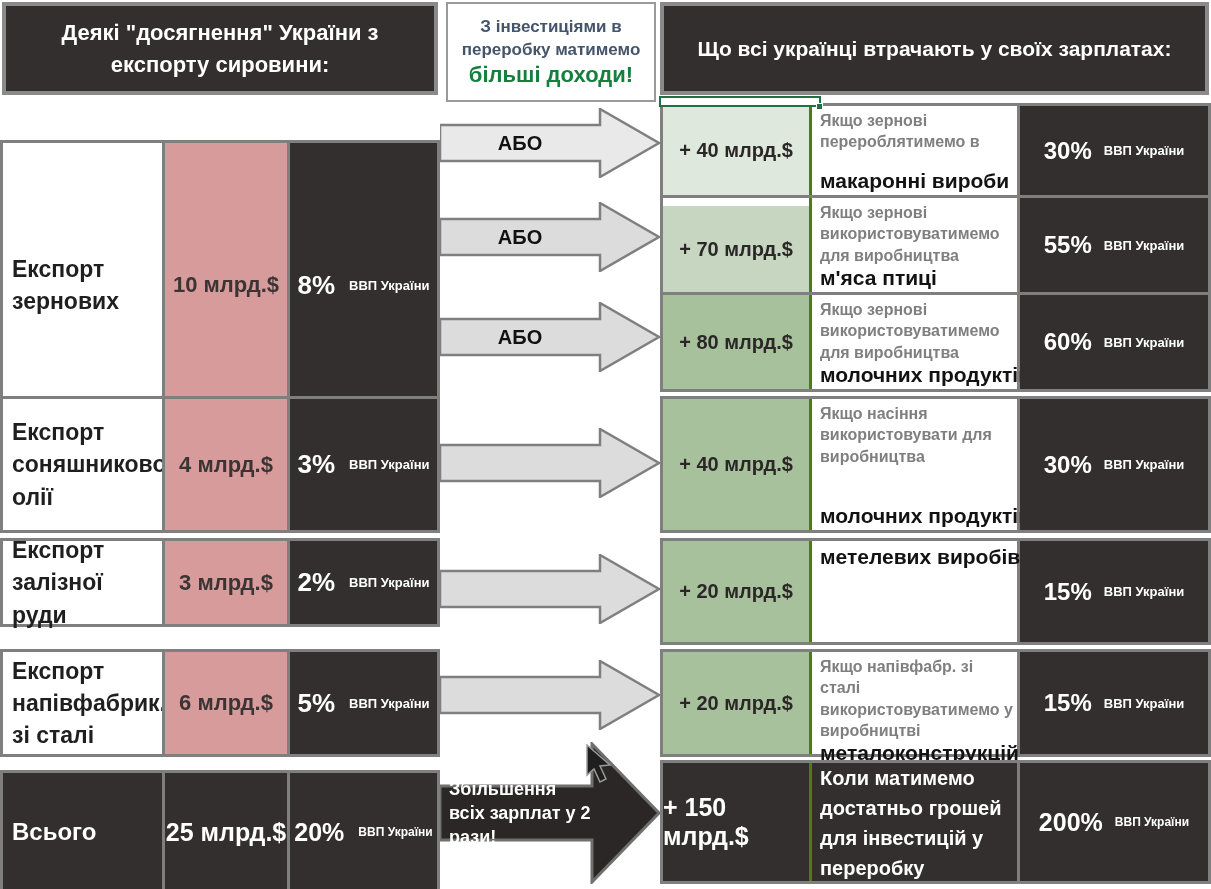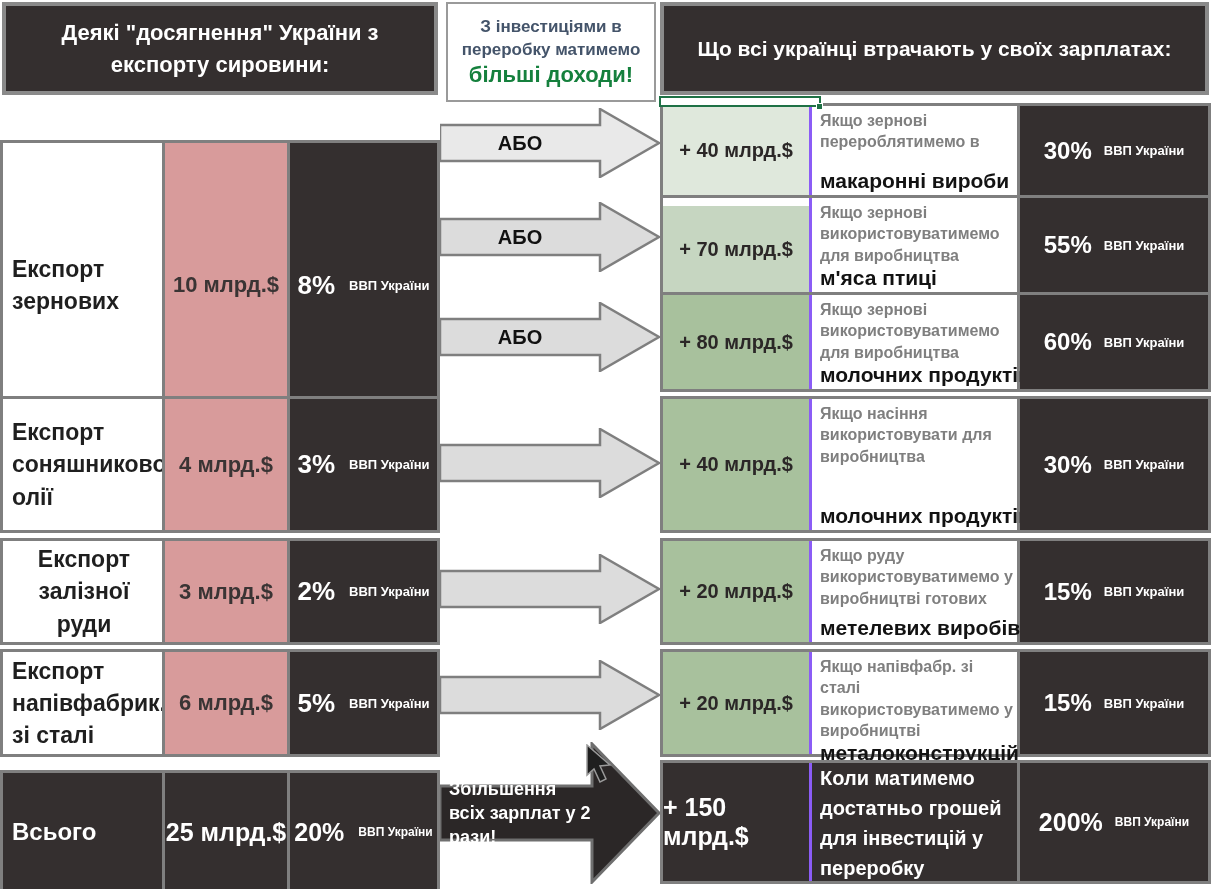--- a/index.html
+++ b/index.html
@@ -14,21 +14,21 @@
   .mid-box { position:absolute; left:446px; top:2px; width:210px; height:100px; background:#fff;
              border:2px solid #9a9a9a; display:flex; flex-direction:column; align-items:center;
              justify-content:center; text-align:center; }
   .mid-line { font-size:17px; color:#44546a; line-height:1.35; }
   .mid-line3 { font-size:22px; color:#15803d; line-height:1.2; }
 
   
   .lrow { position:absolute; left:0; width:440px; display:flex; border:3px solid #7f7f7f; background:#fff; }
   .lr0 { top:100px; height:290px;margin-top:40px; }
   .lr1 { top:396px; height:137px; }
-  .lr2 { top:538px; height:107px;text-align:center; }
+  .lr2 { top:538px; height:89px; }
   .lr3 { top:649px; height:108px; }
   .ltotal { top:770px; height:124px; }
   .cell { display:flex; align-items:center; }
   .lc1 { width:159px; background:#fff; padding:4px 6px 4px 9px; font-size:23px; color:#1f1f1f; line-height:1.4; }
   .lc2 { width:128px; background:#d89b9b; justify-content:center; font-size:22px; color:#3a3434;
          border-left:3px solid #7f7f7f; border-right:3px solid #7f7f7f; }
   .lc3 { flex:1; background:#342f2f; justify-content:center; gap:14px; }
   .pct-num { font-size:26px; color:#fff; }
   .pct-suffix { font-size:13px; color:#fff; }
   .ltotal .lc1 { background:#342f2f; color:#fff; font-size:24px; }
@@ -43,21 +43,21 @@
   .rgroup .rrow { flex:1; }
   .rgroup .rrow + .rrow { border-top:3px solid #7f7f7f; }
   .rrow-solo { position:absolute; left:660px; width:551px; border:3px solid #7f7f7f; display:flex; }
   .rr4 { top:396px; height:137px; }
   .rr5 { top:538px; height:107px; }
   .rr6 { top:649px; height:108px; }
   .rtotal { top:760px; height:124px; }
   .rc-money { width:146px; display:flex; align-items:center; justify-content:center;
               font-size:20px; color:#2b2727; }
   .g1 { background:#dfe8dc; } .g2 { background:#c6d6c1;margin-top:8px; } .g3 { background:#a8c19d; }
-  .rc-desc { width:211px; background:#fff; border-left:3px solid #8b5cf6; border-right:3px solid #7f7f7f;
+  .rc-desc { width:211px; background:#fff; border-left:3px solid #4d7c0f; border-right:3px solid #7f7f7f;
              padding:4px 4px 3px 8px; display:flex; flex-direction:column; justify-content:space-between; }
   .desc-gray { font-size:16px; color:#7f7f7f; line-height:1.33; }
   .desc-bold { font-size:21px; color:#121212; line-height:1.1; white-space:nowrap; }
   .rc-pct { flex:1; background:#342f2f; display:flex; align-items:center; justify-content:center; gap:12px; }
   .rc-pct .pct-num { font-size:24px; }
   .rtotal .rc-money { background:#342f2f; color:#fff; font-size:25px; }
   .rtotal .rc-desc { background:#342f2f; justify-content:center; }
   .rtotal-desc { font-size:20px; color:#fff; line-height:1.5; }
   .rtotal .pct-num { font-size:25px; } .rtotal .pct-suffix { font-size:12px; }
 
@@ -251,21 +251,20 @@
     <div class="rc-pct">
       <span class="pct-num">30%</span>
       <span class="pct-suffix">ВВП України</span>
     </div>
   </div>
   <div class="rrow-solo rr5">
     <div class="rc-money g3">
         <span>+ 20 млрд.$</span>
       </div>
     <div class="rc-desc">
-      <span class="desc-gray">Якщо руду використовуватимемо у виробництві готових</span>
       <span class="desc-bold">метелевих виробів</span>
     </div>
     <div class="rc-pct">
       <span class="pct-num">15%</span>
       <span class="pct-suffix">ВВП України</span>
     </div>
   </div>
   <div class="rrow-solo rr6">
     <div class="rc-money g3">
         <span>+ 20 млрд.$</span>

